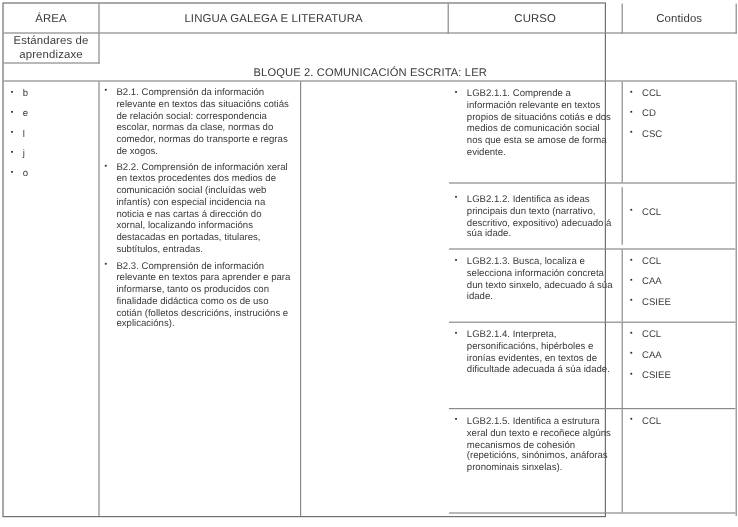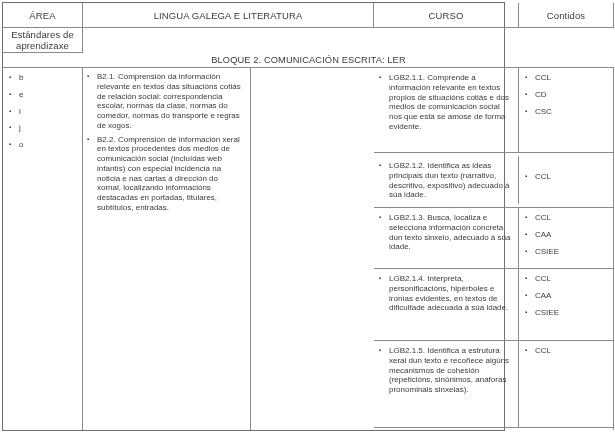--- a/index.html
+++ b/index.html
@@ -138,20 +138,24 @@
 
   <div class="body-cell cont-cell">
       <div class="bullet-item">
         <span class="bullet">▪</span>
         <span class="bullet-text">B2.1. Comprensión da información relevante en textos das situacións cotiás de relación social: correspondencia escolar, normas da clase, normas do comedor, normas do transporte e regras de xogos.</span>
       </div>
       <div class="bullet-item">
         <span class="bullet">▪</span>
         <span class="bullet-text">B2.2. Comprensión de información xeral en textos procedentes dos medios de comunicación social (incluídas web infantís) con especial incidencia na noticia e nas cartas á dirección do xornal, localizando informacións destacadas en portadas, titulares, subtítulos, entradas.</span>
       </div>
+      <div class="bullet-item">
+        <span class="bullet">▪</span>
+        <span class="bullet-text">B2.3. Comprensión de información relevante en textos para aprender e para informarse, tanto os producidos con finalidade didáctica como os de uso cotián (folletos descricións, instrucións e explicacións).</span>
+      </div>
     </div>
 
 
   <div class="body-cell subtable-cell last-col">
     <div class="subtable">
 
       <div class="subrow r1">
         <div class="std-cell">
           <div class="std-item">
             <span class="bullet">▪</span>

